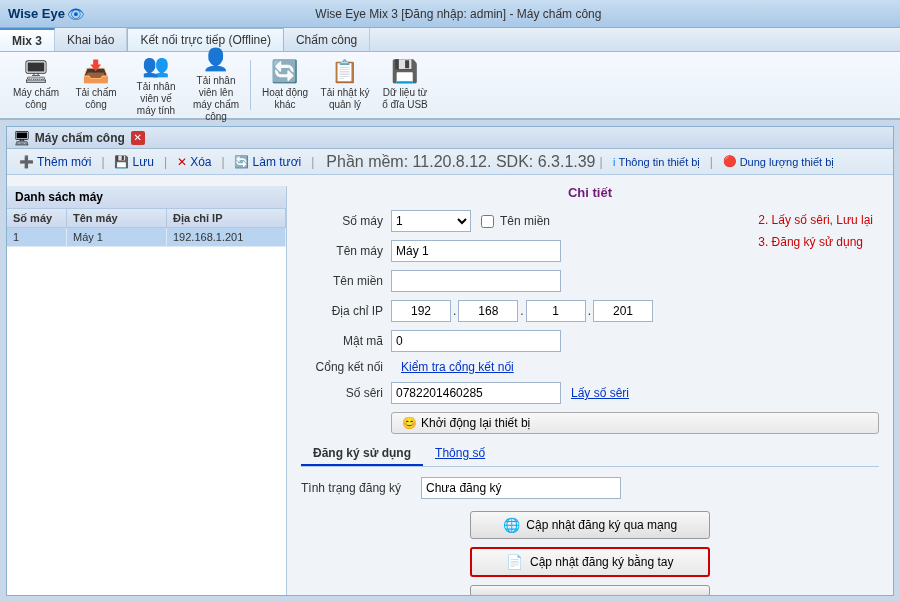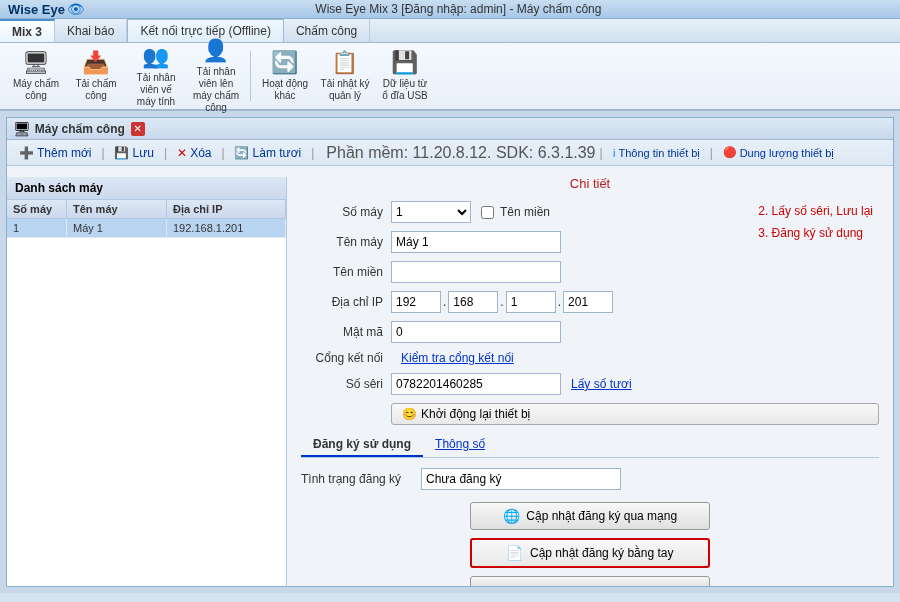--- a/index.html
+++ b/index.html
@@ -1,21 +1,21 @@
 <!DOCTYPE html>
 <html><head>
   <meta charset="utf-8">
   <style>
     * { box-sizing: border-box; margin: 0; padding: 0; }
     body { font-family: Arial, Tahoma, sans-serif; font-size: 12px; background: #d4e3f0; width: 900px; height: 602px; overflow: hidden; }
 
     
     .title-bar {
       background: linear-gradient(to bottom, #c8ddf0, #a8c8e8);
-      height: 19px;
+      height: 28px;
       display: flex;
       align-items: center;
       justify-content: space-between;
       padding: 0 8px;
       border-bottom: 1px solid #8ab0d0;
     }
     .title-bar-left { display: flex; align-items: center; gap: 6px; }
     .title-bar-center { font-size: 12px; color: #333; font-weight: normal; }
 
     
@@ -195,23 +195,23 @@
     .td-ip { flex: 1; }
 
     
     .right-panel {
       flex: 1;
       background: #f0f4f8;
       padding: 10px 14px;
       overflow-y: auto;
     }
     .section-title {
-      font-weight: normal;
+      font-weight: bold;
       font-size: 13px;
-      color: #b91c1c;
+      color: #701a75;
       margin-bottom: 10px;
       text-align: center;
     }
     .form-row {
       display: flex;
       align-items: center;
       margin-bottom: 8px;
     }
     .form-label {
       width: 90px;
@@ -229,21 +229,21 @@
       background: white;
     }
     .form-select {
       width: 80px;
       height: 22px;
       border: 1px solid #a0b4cc;
       font-size: 12px;
       background: white;
     }
     .ip-inputs { display: flex; align-items: center; gap: 2px; }
-    .ip-part { width: 50px; height: 22px; border: 1px solid #a0b4cc; padding: 2px 4px; font-size: 12px; background: white; }
+    .ip-part { width: 60px; height: 22px; border: 1px solid #a0b4cc; padding: 2px 4px; font-size: 12px; text-align: center; background: white; }
     .ip-dot { font-size: 12px; color: #333; }
     .checkbox-label { font-size: 12px; color: #333; margin-left: 6px; }
 
     .link-btn {
       color: #0033cc;
       font-size: 12px;
       cursor: pointer;
       text-decoration: underline;
       margin-left: 10px;
     }
@@ -492,21 +492,21 @@
         </div>
 
         <div class="form-row">
           <span class="form-label">Cổng kết nối</span>
           <span class="link-btn">Kiểm tra cổng kết nối</span>
         </div>
 
         <div class="form-row">
           <span class="form-label">Số sêri</span>
           <input type="text" class="form-input" value="0782201460285" style="">
-          <span class="link-btn">Lấy số tươi</span>
+          <span class="link-btn">Lấy số sêri</span>
         </div>
 
         <div class="restart-btn">
           <span>😊</span>
           <span>Khởi động lại thiết bị</span>
         </div>
 
         <div class="tab-row">
           <div class="tab-item active">
             <span>Đăng ký sử dụng</span>

